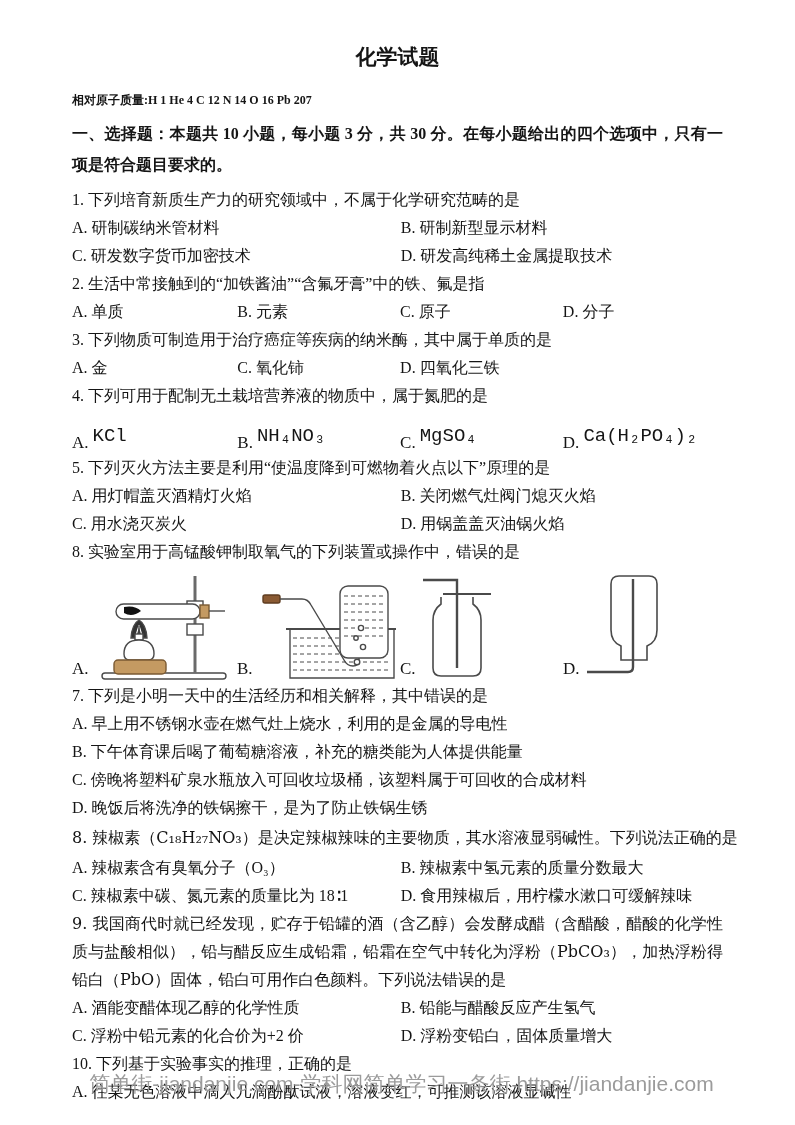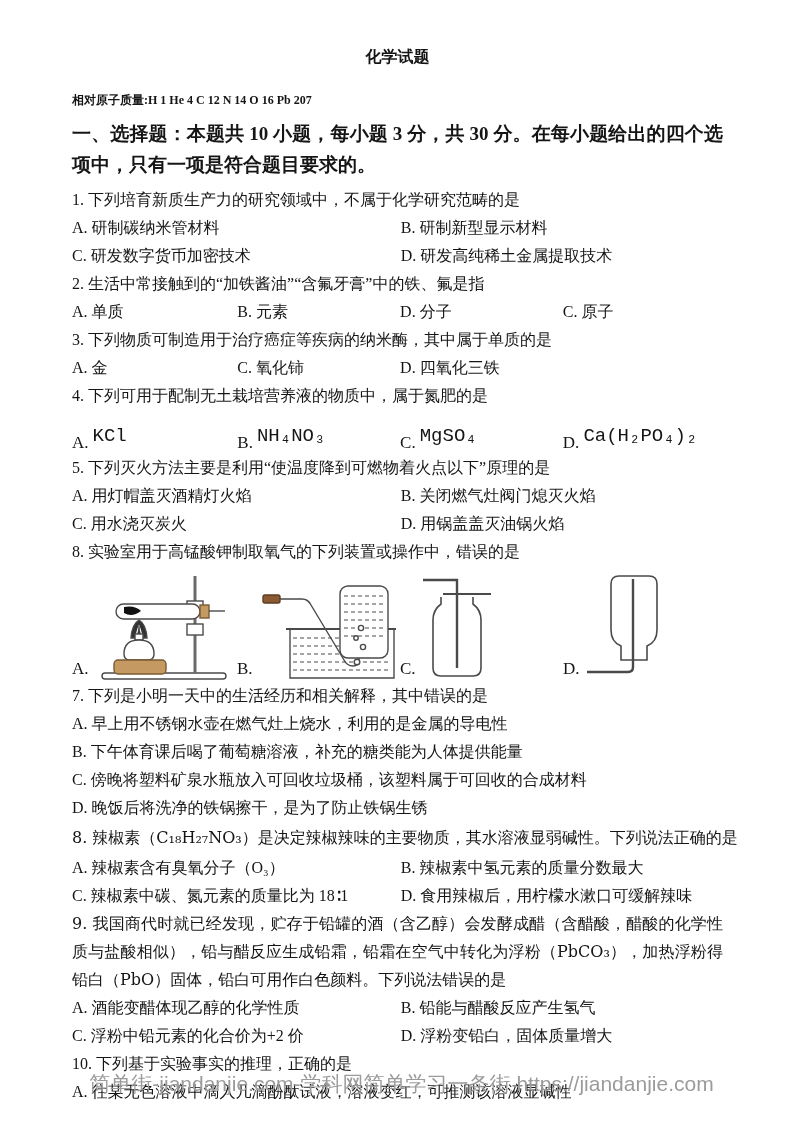--- a/index.html
+++ b/index.html
@@ -7,28 +7,28 @@
     position:relative;
     width:795px;height:1125px;
     background:#ffffff;
     overflow:hidden;
     font-family:"Liberation Serif","DejaVu Serif",serif;
     color:#151515;
     box-sizing:border-box;
     padding:44px 72px 0 72px;
   }
   .title{
-    text-align:center;font-size:16px;font-weight:bold;
+    text-align:center;font-size:21px;font-weight:bold;
     margin:0 0 16px 0;line-height:26px;
   }
   .atomic{
     font-weight:bold;font-size:12px;line-height:28px;margin:0 0 4px 0;
   }
   .section-heading{
-    font-weight:bold;font-size:19px;line-height:31px;
+    font-weight:bold;font-size:16px;line-height:31px;
     margin:0 0 6px 0;text-align:justify;
   }
   .q{margin:0;}
   .line{line-height:28px;min-height:28px;margin:0;}
   .stem{text-align:justify;}
   .nowrap{white-space:nowrap;}
   .opts{display:grid;margin:0;}
   .cols2{grid-template-columns:50.5% 1fr;}
   .cols4{grid-template-columns:25.4% 25% 25% 1fr;}
   .cols1{grid-template-columns:1fr;}
@@ -81,22 +81,22 @@
       <span class="opt">C. 研发数字货币加密技术</span>
       <span class="opt">D. 研发高纯稀土金属提取技术</span>
     </div>
   </section>
 
   <section class="q">
     <p class="line stem">2. 生活中常接触到的“加铁酱油”“含氟牙膏”中的铁、氟是指</p>
     <div class="opts cols4">
       <span class="opt">A. 单质</span>
       <span class="opt">B. 元素</span>
+      <span class="opt">C. 原子</span>
       <span class="opt">D. 分子</span>
-      <span class="opt">C. 原子</span>
     </div>
   </section>
 
   <section class="q">
     <p class="line stem">3. 下列物质可制造用于治疗癌症等疾病的纳米酶，其中属于单质的是</p>
     <div class="opts cols4">
       <span class="opt">A. 金</span>
       <span class="opt">C. 氧化铈</span>
       <span class="opt">D. 四氧化三铁</span>
     </div>

